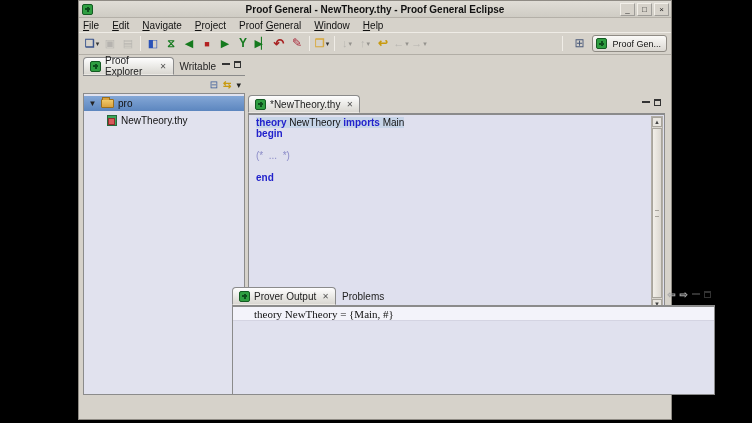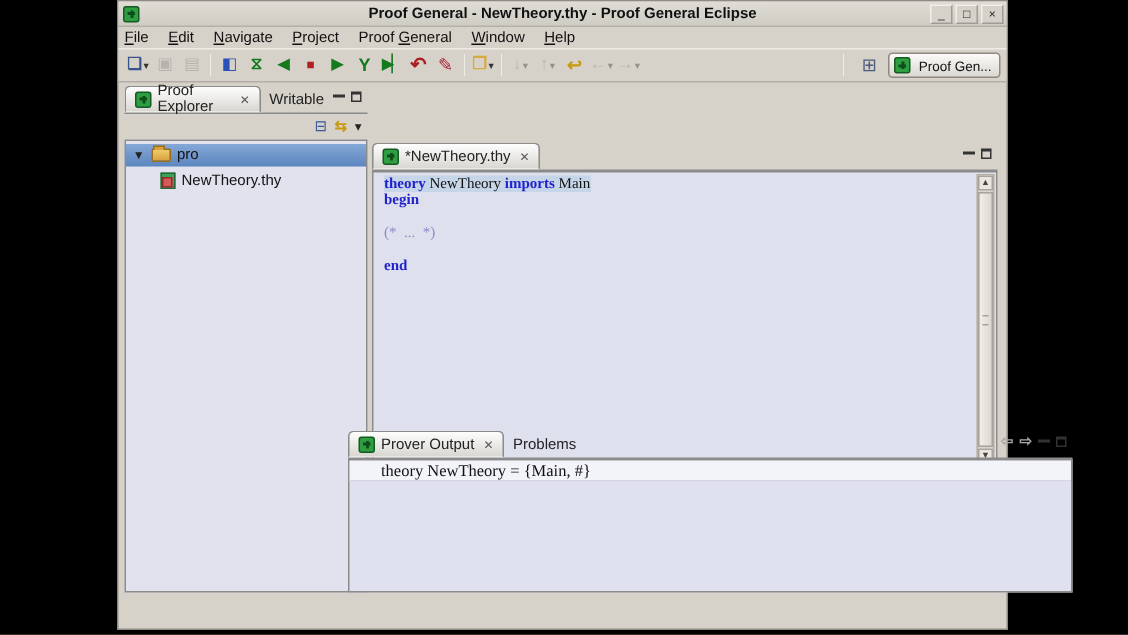--- a/index.html
+++ b/index.html
@@ -101,21 +101,21 @@
   .thy-icon { width:10px; height:11px; background:#3aa45a; border:1px solid #24683a;
               position:relative; flex:none; }
   .thy-icon::after { content:""; position:absolute; left:0; bottom:0; width:5px; height:5px;
                      background:#d65a5a; border:1px solid #8f2c2c; }
 
   
   .editor { left:169px; top:56px; width:417px; height:227px;margin-top:38px; }
   .editarea { position:absolute; top:19px; left:0; right:0; bottom:0;
               border:1px solid #8b8b8b; background:#dfe0ee; overflow:hidden; }
   .codelines { position:absolute; top:2px; left:7px; right:14px; bottom:11px;
-               font-family:Liberation Serif, serif; font-size:10px; line-height:11px;
+               font-family:Liberation Sans, sans-serif; font-size:10px; line-height:11px;
                white-space:pre; }
   .codeline { height:11px; }
   .codeline.selected > span { background:#c7d5e8; }
   .tk-kw { color:#2222cc; font-weight:bold; }
   .tk-pl { color:#111; }
   .tk-cm { color:#8c8cc8; }
   .vscroll { position:absolute; top:1px; right:1px; bottom:11px; width:12px;
              background:#d9d6cf; border:1px solid #b2aea6; }
   .hscroll { position:absolute; left:1px; right:13px; bottom:1px; height:10px;
              background:#d9d6cf; border:1px solid #b2aea6; display:flex; align-items:center; }

